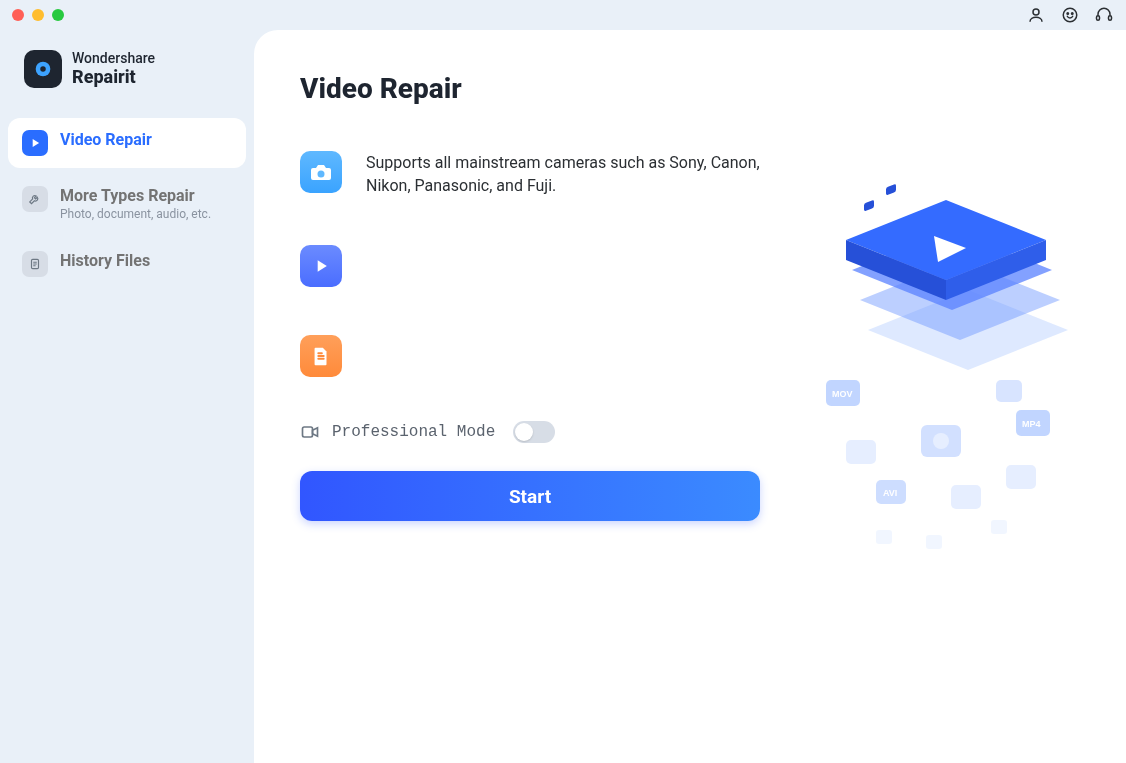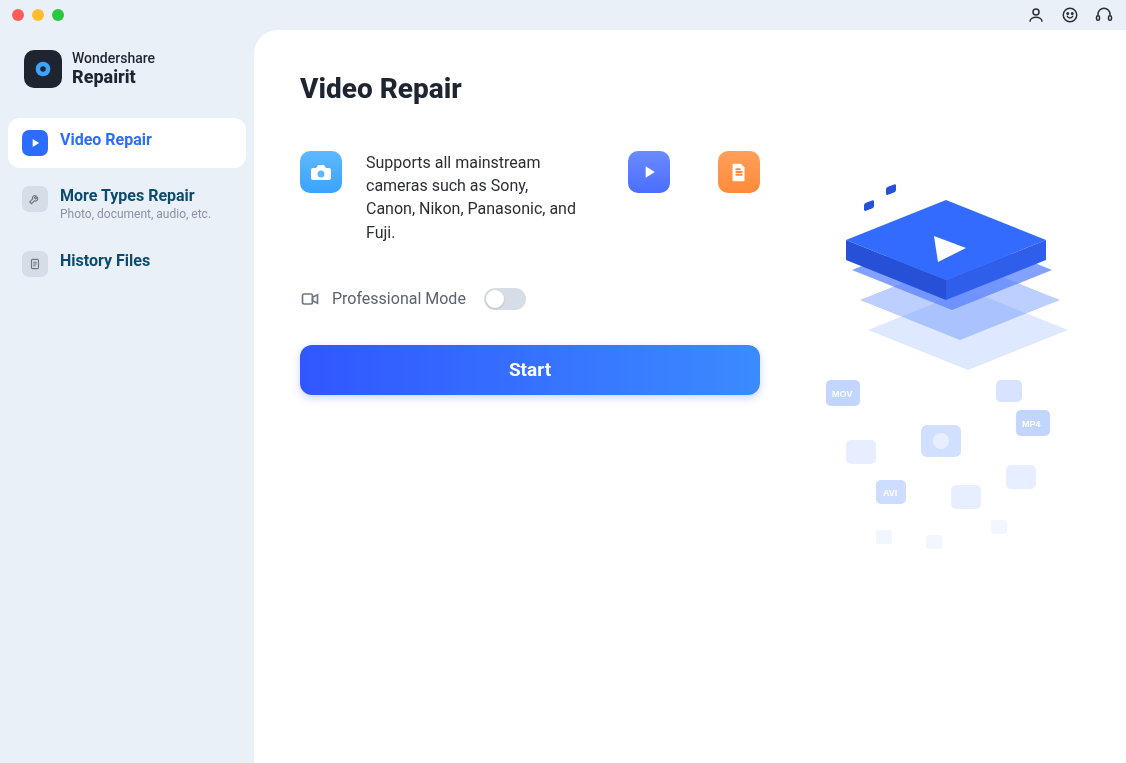--- a/index.html
+++ b/index.html
@@ -79,63 +79,63 @@
     background: #ffffff;
   }
   .nav-icon {
     width: 26px; height: 26px;
     border-radius: 7px;
     display: flex; align-items: center; justify-content: center;
     flex-shrink: 0;
   }
   .nav-icon.blue { background: #2a6dff; color: #fff; }
   .nav-icon.grey { background: #d7dde6; color: #6d7884; }
-  .nav-label { font-size: 16px; font-weight: 700; color: #0c4a6e; }
+  .nav-label { font-size: 16px; font-weight: 700; color: #737373; }
   .nav-item.active .nav-label { color: #2a6dff; }
   .nav-sub { font-size: 12px; color: #8a93a0; margin-top: 2px; font-weight: 400; }
 
   
   .page-title { font-size: 28px; font-weight: 800; color: #1e2530; }
   .page-subtitle { font-size: 16px; color: #8a93a0; margin-top: 12px; }
 
   
-  .features { margin-top: 46px; display: flex; flex-direction: row; gap: 48px; max-width: 460px; }
+  .features { margin-top: 46px; display: flex; flex-direction: column; gap: 48px; max-width: 460px; }
   .feature { display: flex; gap: 24px; align-items: flex-start; }
   .feature-icon {
     width: 42px; height: 42px;
     border-radius: 10px;
     display: flex; align-items: center; justify-content: center;
     color: #fff;
     flex-shrink: 0;
   }
   .fi-camera { background: linear-gradient(180deg,#5fb8ff,#3aa3ff); }
   .fi-play   { background: linear-gradient(180deg,#6b8bff,#4a6dff); }
   .fi-file   { background: linear-gradient(180deg,#ff9f5a,#ff8a3a); }
   .feature-text { font-size: 16px; line-height: 1.45; color: #2b2f33; }
 
   
-  .pro-row { display: flex; align-items: center; gap: 12px; margin-top: 44px; }
+  .pro-row { display: flex; align-items: center; gap: 12px; margin-top: 44px; font-family: Liberation Mono, monospace; }
   .pro-icon { width: 20px; height: 20px; color: #6d7884; display:inline-flex; }
   .pro-label { font-size: 16px; color: #5b636e; }
   .toggle {
     width: 42px; height: 22px; border-radius: 11px;
     background: #d7dde6; position: relative; cursor: pointer;
     margin-left: 6px;
   }
   .toggle .knob {
     width: 18px; height: 18px; border-radius: 50%;
     background: #fff; position: absolute; top: 2px; left: 2px;
     box-shadow: 0 1px 2px rgba(0,0,0,.15);
   }
 
   
   .start-btn {
     display: flex; align-items: center; justify-content: center;
     width: 460px; height: 50px;
-    margin-top: 35px;
+    margin-top: 28px;
     border-radius: 12px;
     color: #fff; font-size: 19px; font-weight: 700;
     background: linear-gradient(90deg,#3156ff,#3b8bff);
     cursor: pointer;
     box-shadow: 0 3px 8px rgba(49,86,255,.25);
   }
 
   
   .illustration {
     position: absolute;

